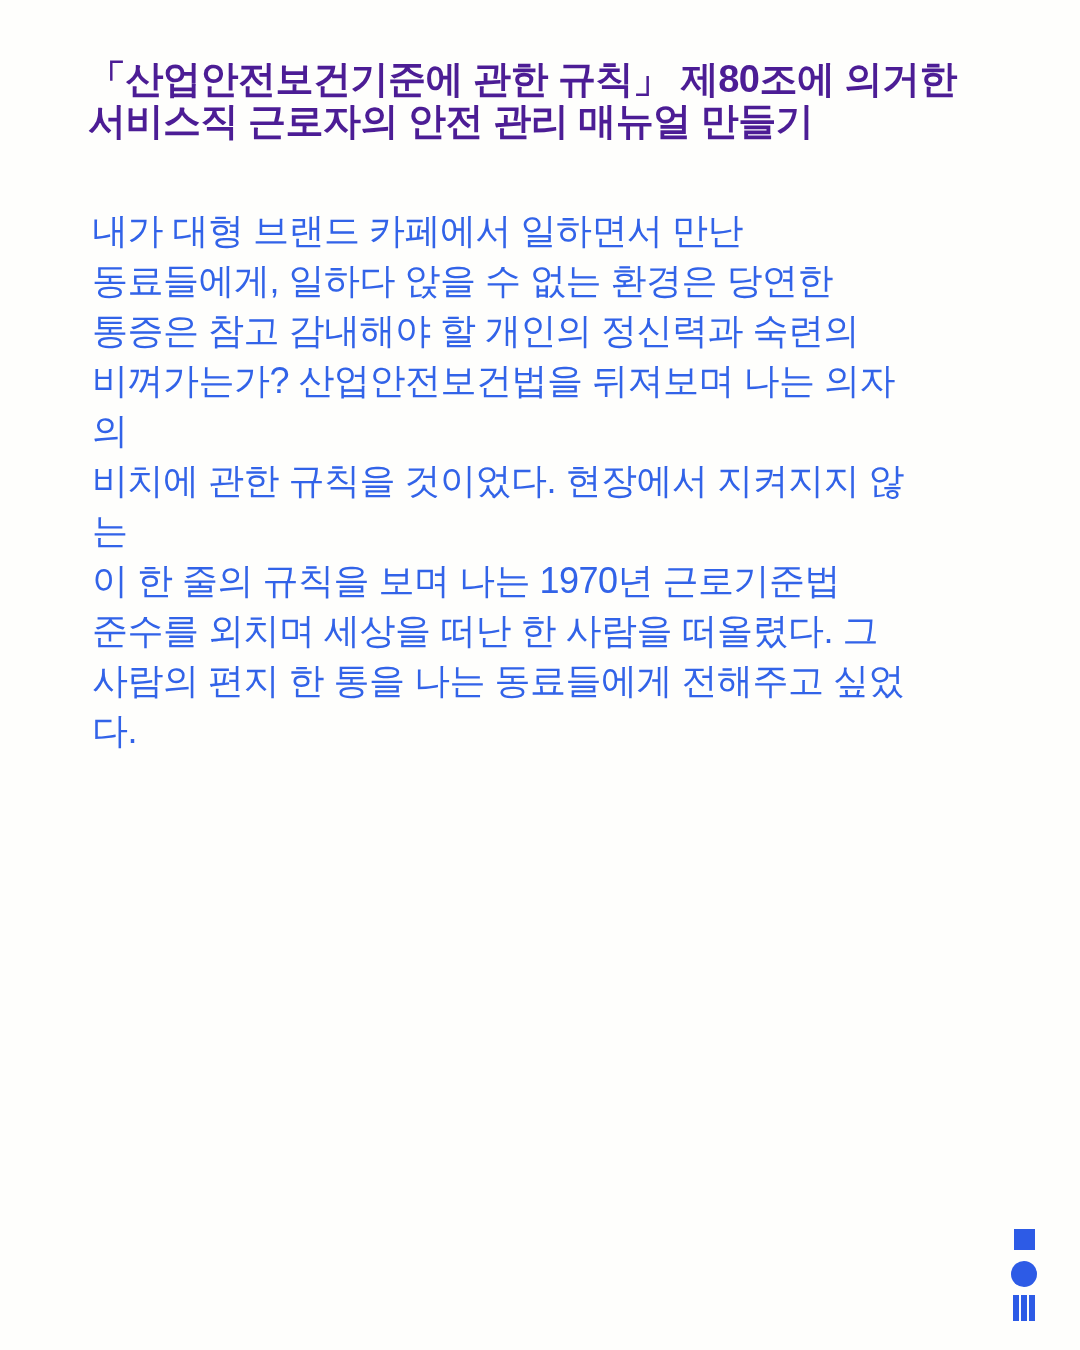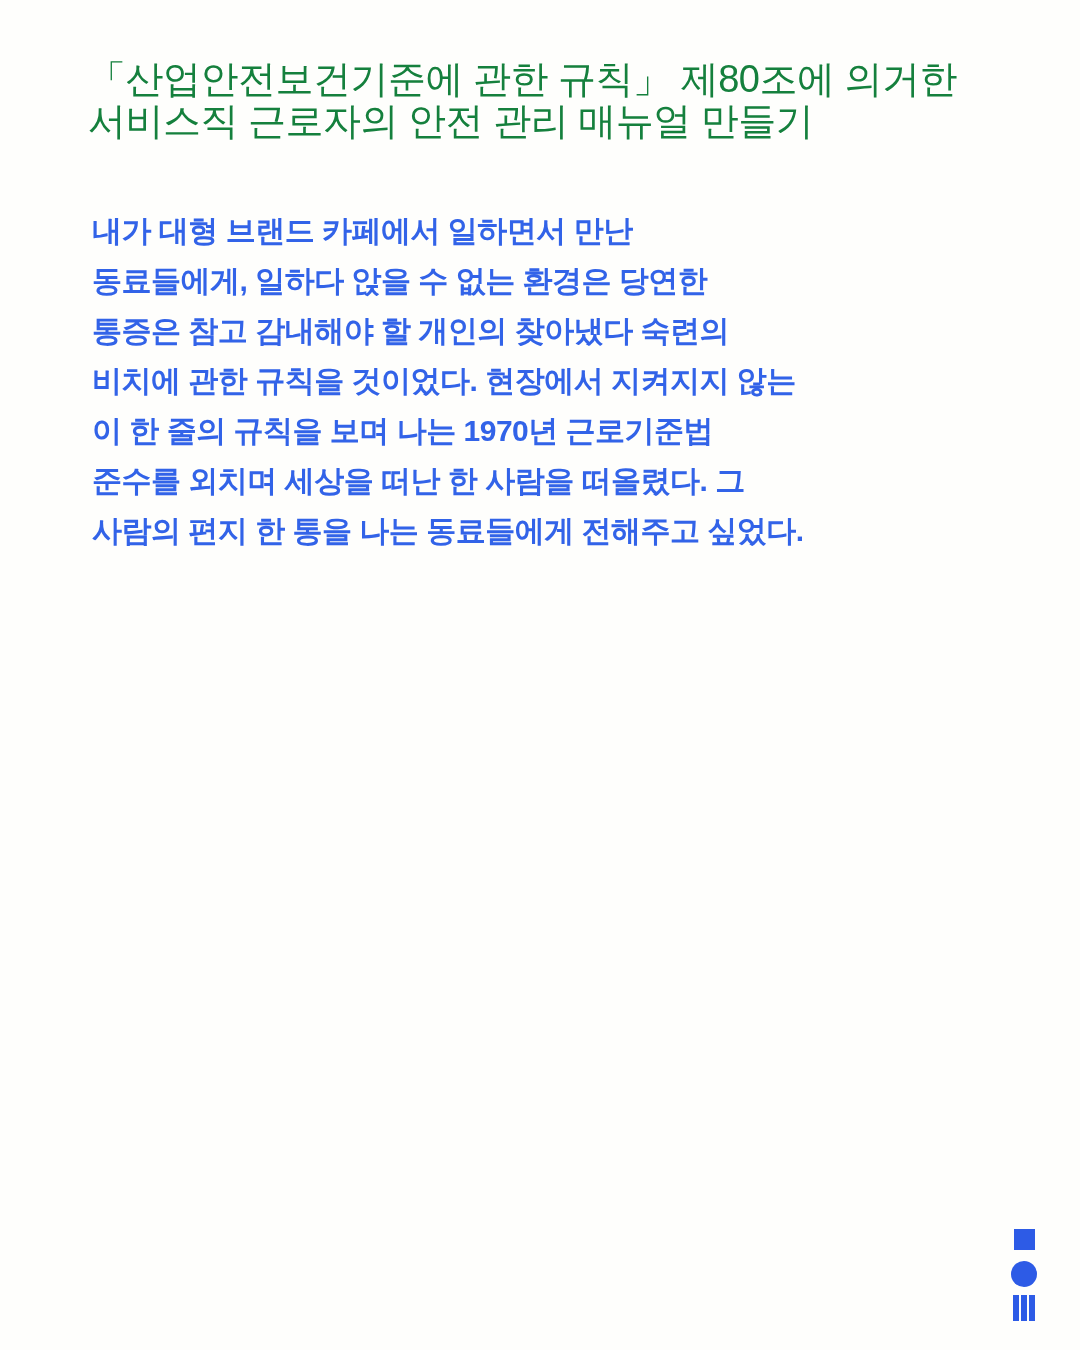--- a/index.html
+++ b/index.html
@@ -17,35 +17,35 @@
   }
   .title-block {
     position: absolute;
     left: 88px;
     top: 58px;
     width: 920px;
   }
   .title-line {
     font-size: 38px;
     line-height: 42px;
-    font-weight: 400;
+    font-weight: 700;
     letter-spacing: -0.5px;
-    color: #15803d;
+    color: #4c1d95;
     white-space: pre-wrap;
   }
   .body-block {
     position: absolute;
     left: 92px;
     top: 206px;
     width: 820px;
   }
   .body-line {
-    font-size: 30px;
+    font-size: 36px;
     line-height: 50px;
-    font-weight: 700;
+    font-weight: 400;
     letter-spacing: -0.5px;
     color: #3263E8;
     white-space: pre-wrap;
   }
   .logo {
     position: absolute;
     left: 1011px;
     top: 1229px;
     width: 26px;
     display: flex;
@@ -82,21 +82,22 @@
 <div class="canvas">
 
   <div class="title-block">
     <div class="title-line">「산업안전보건기준에 관한 규칙」 제80조에 의거한</div>
     <div class="title-line">서비스직 근로자의 안전 관리 매뉴얼 만들기</div>
   </div>
 
   <div class="body-block">
     <div class="body-line">내가 대형 브랜드 카페에서 일하면서 만난</div>
     <div class="body-line">동료들에게, 일하다 앉을 수 없는 환경은 당연한</div>
-    <div class="body-line">통증은 참고 감내해야 할 개인의 찾아냈다 숙련의</div>
+    <div class="body-line">통증은 참고 감내해야 할 개인의 정신력과 숙련의</div>
+    <div class="body-line">비껴가는가? 산업안전보건법을 뒤져보며 나는 의자의</div>
     <div class="body-line">비치에 관한 규칙을 것이었다. 현장에서 지켜지지 않는</div>
     <div class="body-line">이 한 줄의 규칙을 보며 나는 1970년 근로기준법</div>
     <div class="body-line">준수를 외치며 세상을 떠난 한 사람을 떠올렸다. 그</div>
     <div class="body-line">사람의 편지 한 통을 나는 동료들에게 전해주고 싶었다.</div>
   </div>
 
   <div class="logo">
     <div class="logo-square"></div>
     <div class="logo-circle"></div>
     <div class="logo-bars">

